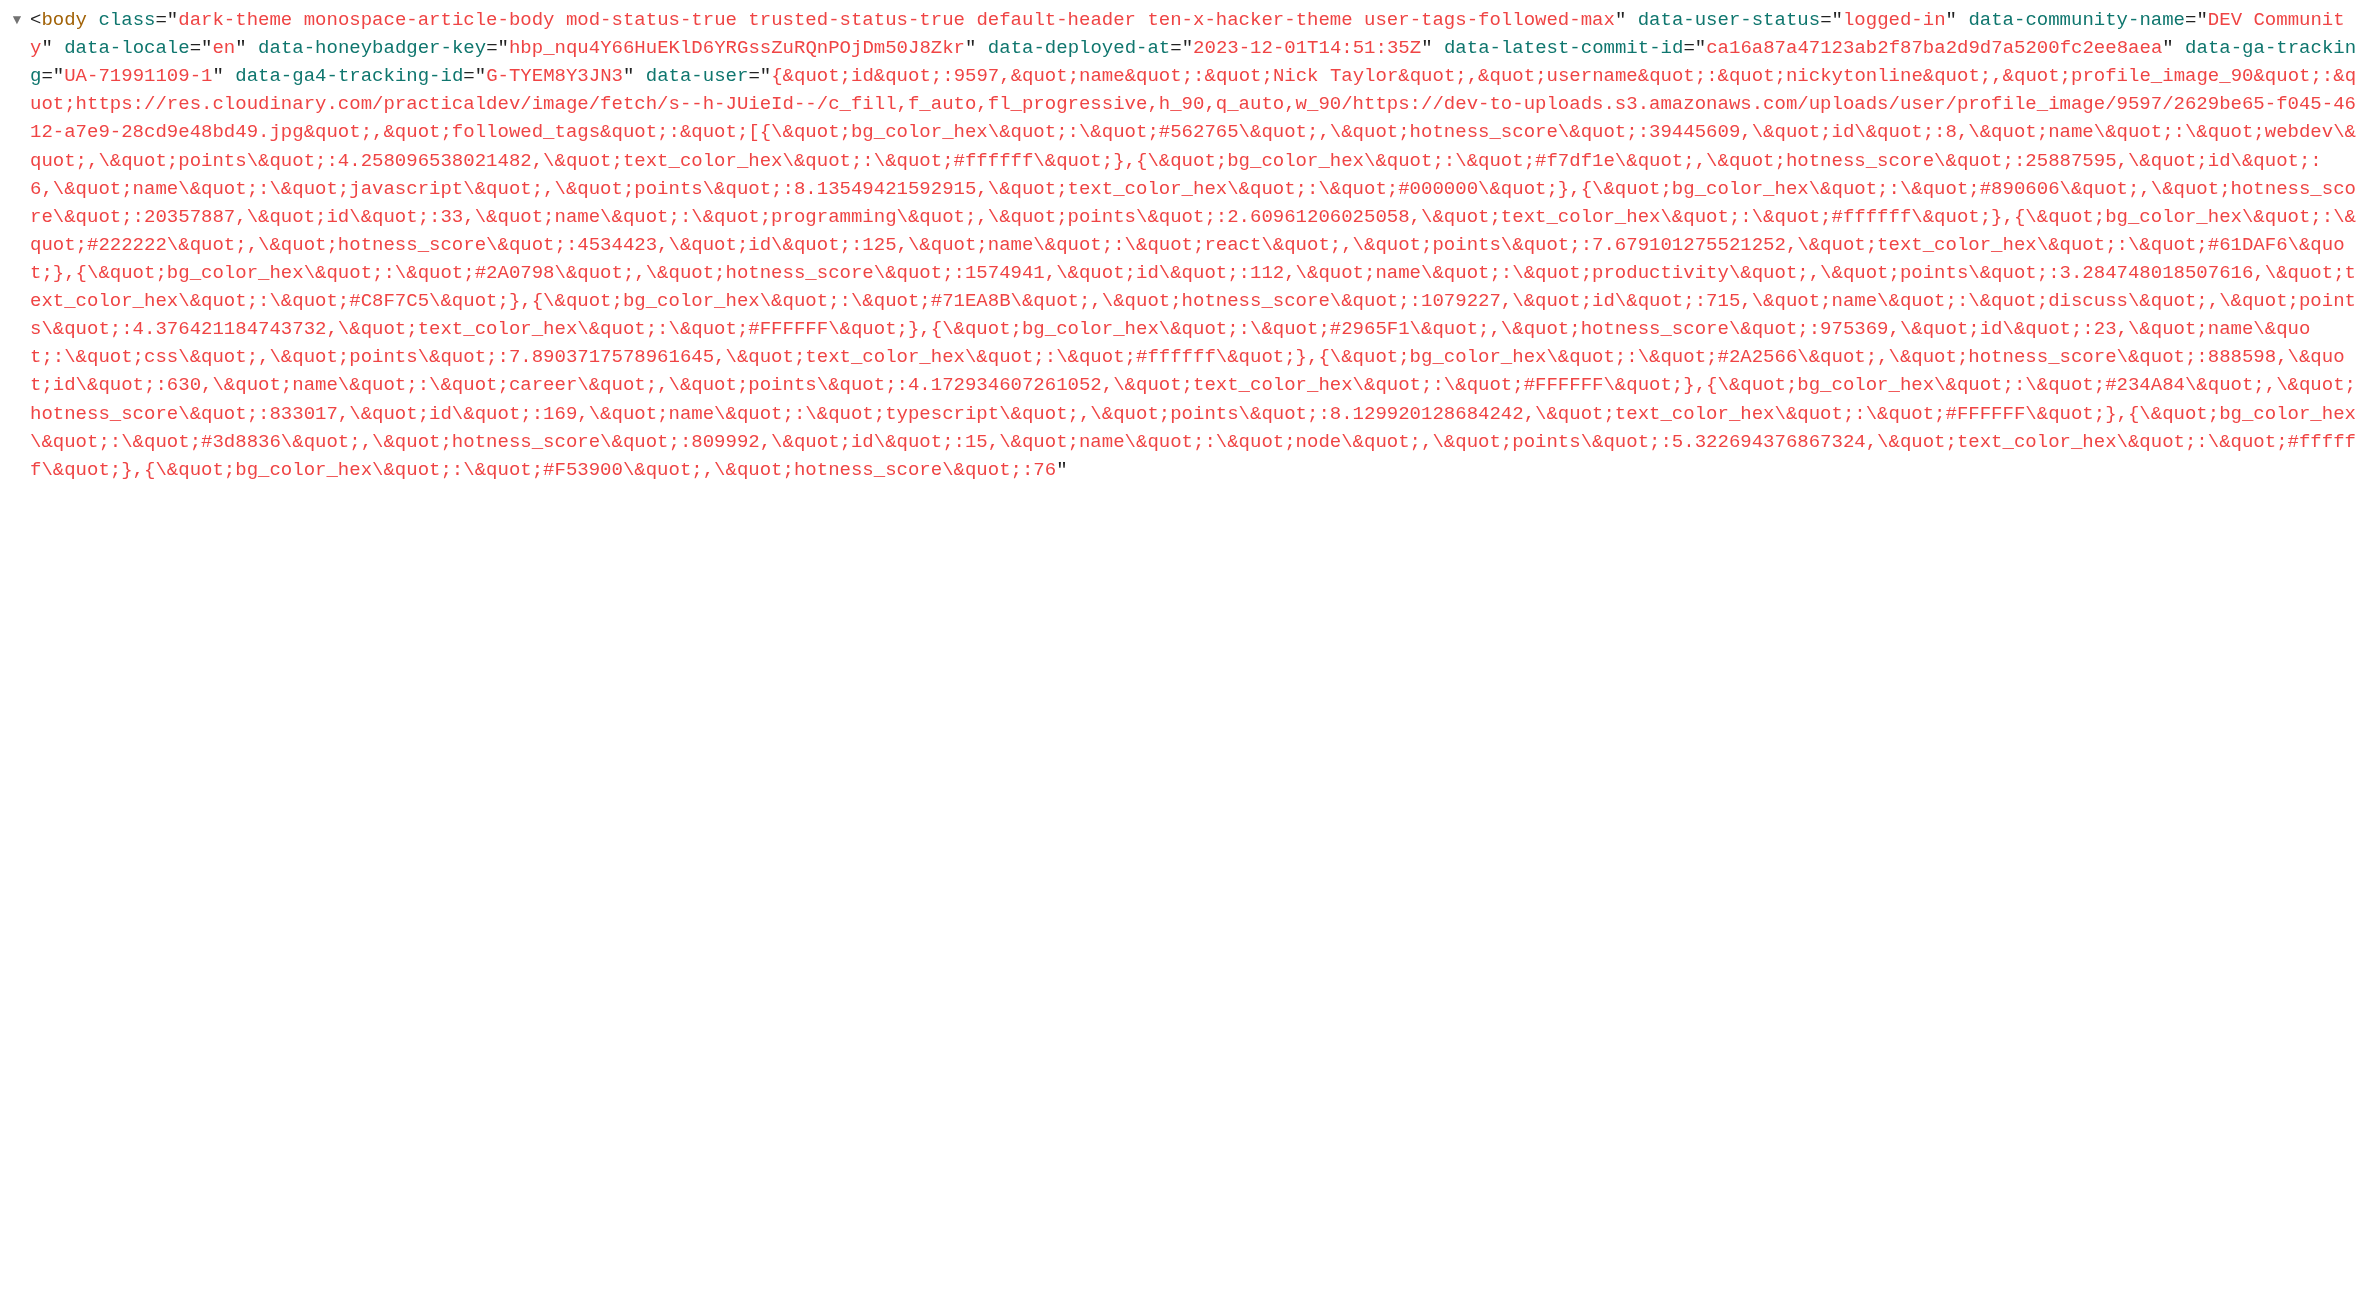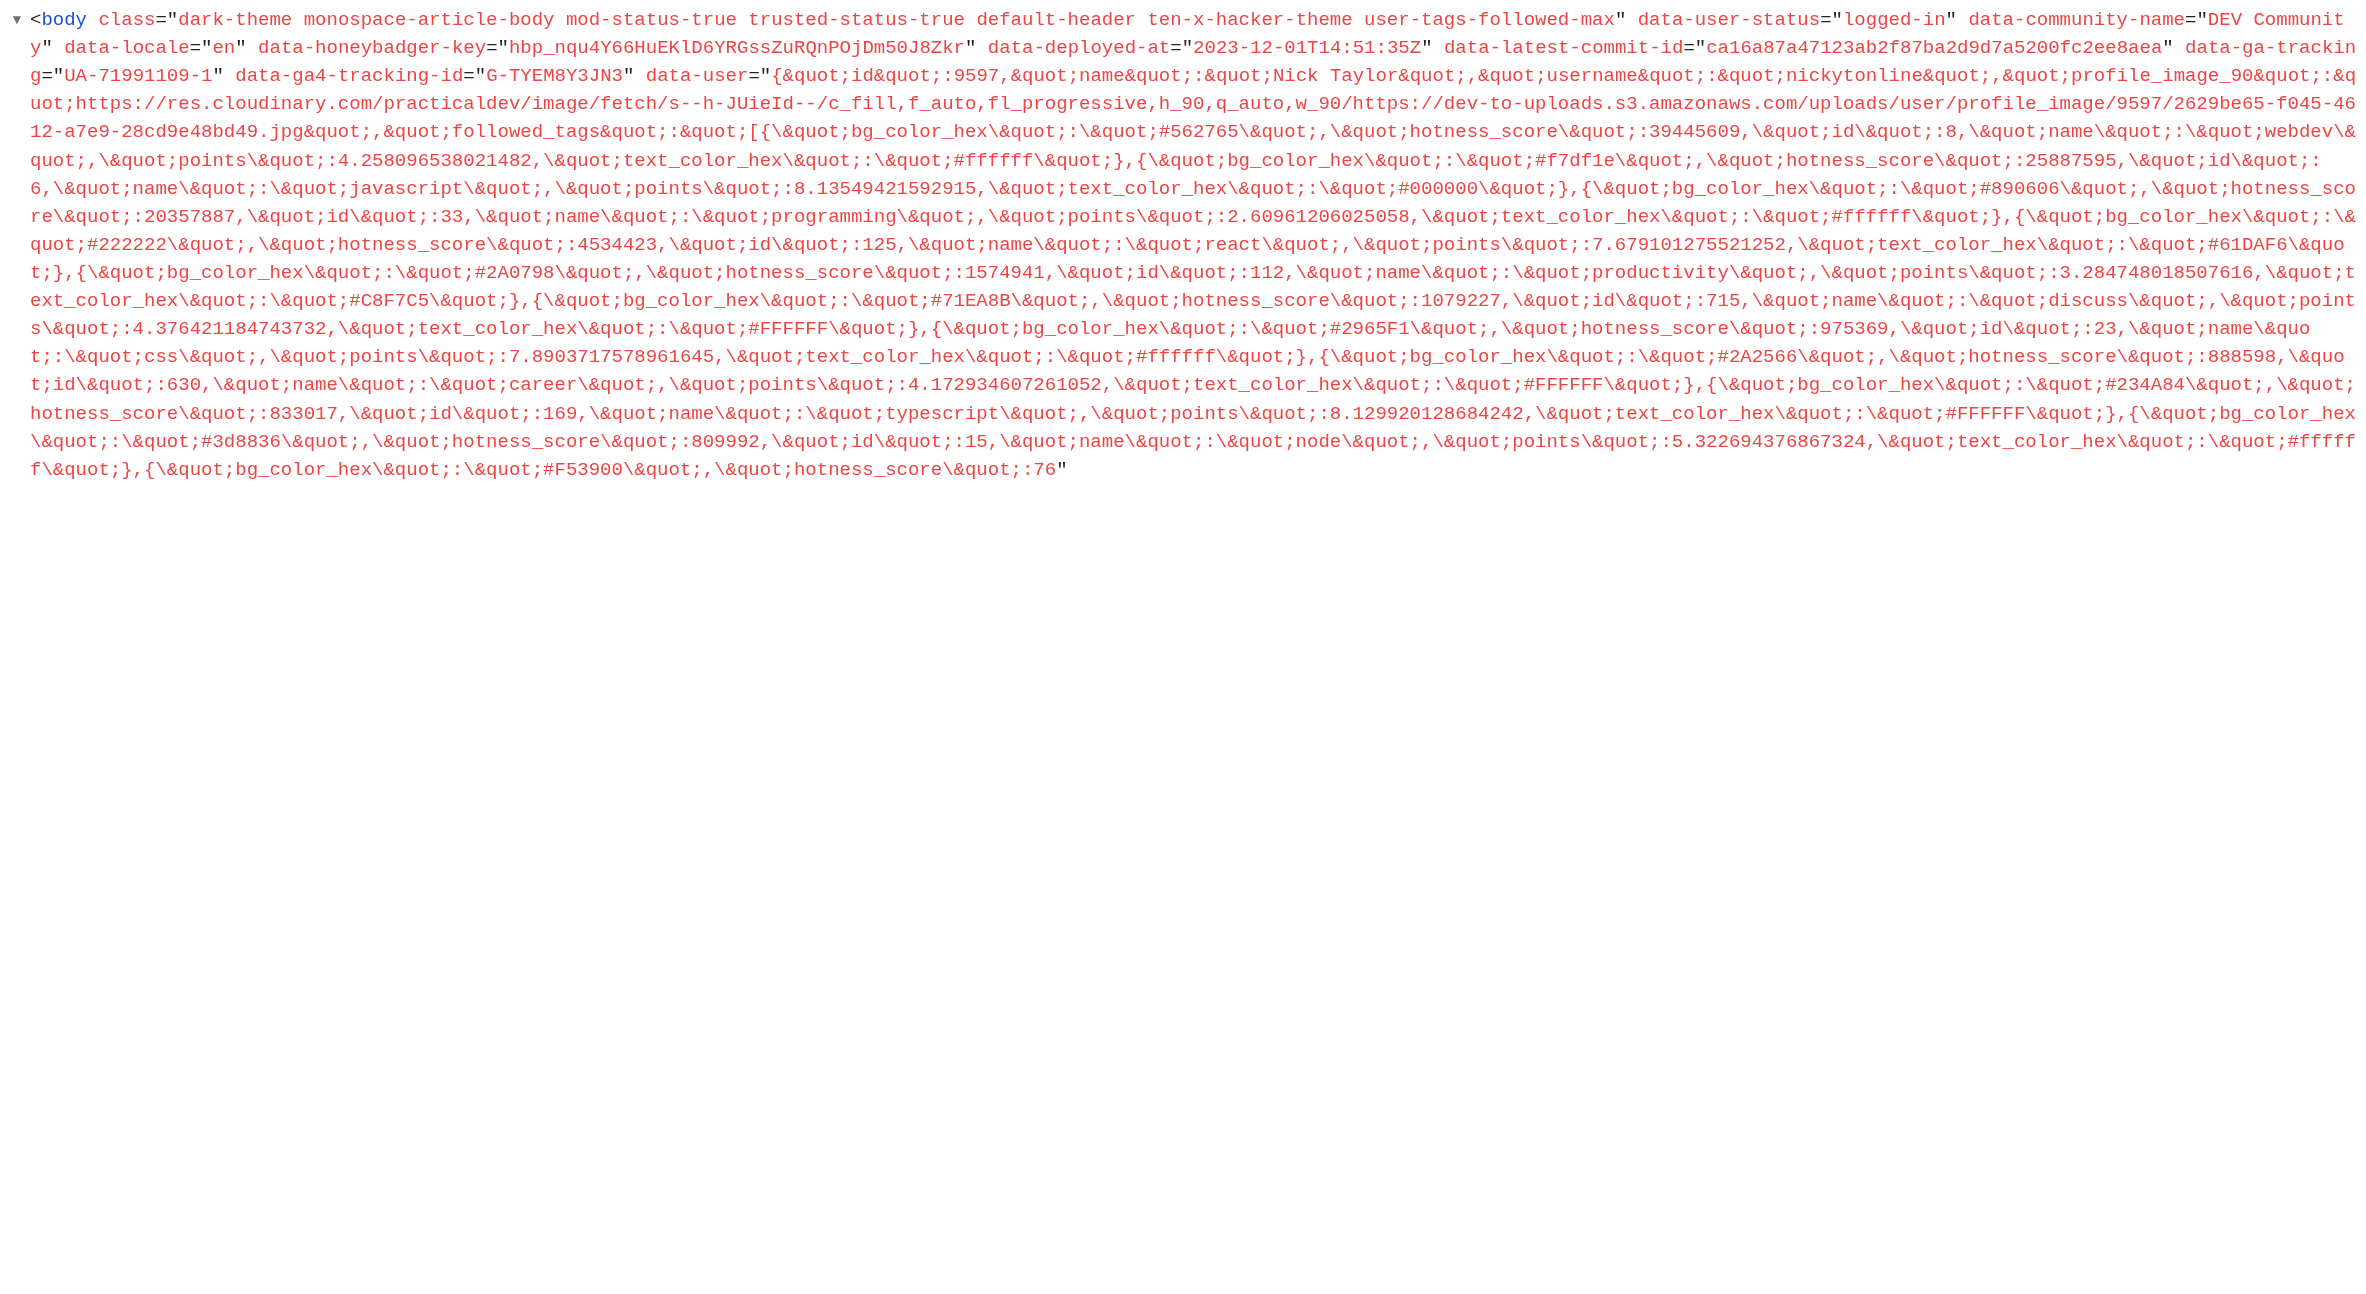--- a/index.html
+++ b/index.html
@@ -21,22 +21,22 @@
     text-align: center;
     color: #727272;
     font-size: 14px;
     padding-top: 4px;
     user-select: none;
   }
   .content {
     flex: 1 1 auto;
   }
   .punct { color: #222; }      
-  .tag   { color: #1d4ed8; }   
-  .attr  { color: #ef4444; }   
+  .tag   { color: #a16207; }   
+  .attr  { color: #0f766e; }   
   .val   { color: #ef4444; }   
 </style>
 </head>
 <body>
 
 <div class="row">
   <div class="arrow">
     <span>▼</span>
   </div>
   <div class="content" id="content"><span class="punct">&lt;</span><span class="tag">body</span><span class="punct"> </span><span class="attr">class</span><span class="punct">=</span><span class="punct">"</span><span class="val">dark-theme monospace-article-body mod-status-true trusted-status-true default-header ten-x-hacker-theme user-tags-followed-max</span><span class="punct">"</span><span class="punct"> </span><span class="attr">data-user-status</span><span class="punct">=</span><span class="punct">"</span><span class="val">logged-in</span><span class="punct">"</span><span class="punct"> </span><span class="attr">data-community-name</span><span class="punct">=</span><span class="punct">"</span><span class="val">DEV Community</span><span class="punct">"</span><span class="punct"> </span><span class="attr">data-locale</span><span class="punct">=</span><span class="punct">"</span><span class="val">en</span><span class="punct">"</span><span class="punct"> </span><span class="attr">data-honeybadger-key</span><span class="punct">=</span><span class="punct">"</span><span class="val">hbp_nqu4Y66HuEKlD6YRGssZuRQnPOjDm50J8Zkr</span><span class="punct">"</span><span class="punct"> </span><span class="attr">data-deployed-at</span><span class="punct">=</span><span class="punct">"</span><span class="val">2023-12-01T14:51:35Z</span><span class="punct">"</span><span class="punct"> </span><span class="attr">data-latest-commit-id</span><span class="punct">=</span><span class="punct">"</span><span class="val">ca16a87a47123ab2f87ba2d9d7a5200fc2ee8aea</span><span class="punct">"</span><span class="punct"> </span><span class="attr">data-ga-tracking</span><span class="punct">=</span><span class="punct">"</span><span class="val">UA-71991109-1</span><span class="punct">"</span><span class="punct"> </span><span class="attr">data-ga4-tracking-id</span><span class="punct">=</span><span class="punct">"</span><span class="val">G-TYEM8Y3JN3</span><span class="punct">"</span><span class="punct"> </span><span class="attr">data-user</span><span class="punct">=</span><span class="punct">"</span><span class="val">{&amp;quot;id&amp;quot;:9597,&amp;quot;name&amp;quot;:&amp;quot;Nick Taylor&amp;quot;,&amp;quot;username&amp;quot;:&amp;quot;nickytonline&amp;quot;,&amp;quot;profile_image_90&amp;quot;:&amp;quot;https://res.cloudinary.com/practicaldev/image/fetch/s--h-JUieId--/c_fill,f_auto,fl_progressive,h_90,q_auto,w_90/https://dev-to-uploads.s3.amazonaws.com/uploads/user/profile_image/9597/2629be65-f045-4612-a7e9-28cd9e48bd49.jpg&amp;quot;,&amp;quot;followed_tags&amp;quot;:&amp;quot;[{\&amp;quot;bg_color_hex\&amp;quot;:\&amp;quot;#562765\&amp;quot;,\&amp;quot;hotness_score\&amp;quot;:39445609,\&amp;quot;id\&amp;quot;:8,\&amp;quot;name\&amp;quot;:\&amp;quot;webdev\&amp;quot;,\&amp;quot;points\&amp;quot;:4.258096538021482,\&amp;quot;text_color_hex\&amp;quot;:\&amp;quot;#ffffff\&amp;quot;},{\&amp;quot;bg_color_hex\&amp;quot;:\&amp;quot;#f7df1e\&amp;quot;,\&amp;quot;hotness_score\&amp;quot;:25887595,\&amp;quot;id\&amp;quot;:6,\&amp;quot;name\&amp;quot;:\&amp;quot;javascript\&amp;quot;,\&amp;quot;points\&amp;quot;:8.13549421592915,\&amp;quot;text_color_hex\&amp;quot;:\&amp;quot;#000000\&amp;quot;},{\&amp;quot;bg_color_hex\&amp;quot;:\&amp;quot;#890606\&amp;quot;,\&amp;quot;hotness_score\&amp;quot;:20357887,\&amp;quot;id\&amp;quot;:33,\&amp;quot;name\&amp;quot;:\&amp;quot;programming\&amp;quot;,\&amp;quot;points\&amp;quot;:2.60961206025058,\&amp;quot;text_color_hex\&amp;quot;:\&amp;quot;#ffffff\&amp;quot;},{\&amp;quot;bg_color_hex\&amp;quot;:\&amp;quot;#222222\&amp;quot;,\&amp;quot;hotness_score\&amp;quot;:4534423,\&amp;quot;id\&amp;quot;:125,\&amp;quot;name\&amp;quot;:\&amp;quot;react\&amp;quot;,\&amp;quot;points\&amp;quot;:7.679101275521252,\&amp;quot;text_color_hex\&amp;quot;:\&amp;quot;#61DAF6\&amp;quot;},{\&amp;quot;bg_color_hex\&amp;quot;:\&amp;quot;#2A0798\&amp;quot;,\&amp;quot;hotness_score\&amp;quot;:1574941,\&amp;quot;id\&amp;quot;:112,\&amp;quot;name\&amp;quot;:\&amp;quot;productivity\&amp;quot;,\&amp;quot;points\&amp;quot;:3.284748018507616,\&amp;quot;text_color_hex\&amp;quot;:\&amp;quot;#C8F7C5\&amp;quot;},{\&amp;quot;bg_color_hex\&amp;quot;:\&amp;quot;#71EA8B\&amp;quot;,\&amp;quot;hotness_score\&amp;quot;:1079227,\&amp;quot;id\&amp;quot;:715,\&amp;quot;name\&amp;quot;:\&amp;quot;discuss\&amp;quot;,\&amp;quot;points\&amp;quot;:4.376421184743732,\&amp;quot;text_color_hex\&amp;quot;:\&amp;quot;#FFFFFF\&amp;quot;},{\&amp;quot;bg_color_hex\&amp;quot;:\&amp;quot;#2965F1\&amp;quot;,\&amp;quot;hotness_score\&amp;quot;:975369,\&amp;quot;id\&amp;quot;:23,\&amp;quot;name\&amp;quot;:\&amp;quot;css\&amp;quot;,\&amp;quot;points\&amp;quot;:7.8903717578961645,\&amp;quot;text_color_hex\&amp;quot;:\&amp;quot;#ffffff\&amp;quot;},{\&amp;quot;bg_color_hex\&amp;quot;:\&amp;quot;#2A2566\&amp;quot;,\&amp;quot;hotness_score\&amp;quot;:888598,\&amp;quot;id\&amp;quot;:630,\&amp;quot;name\&amp;quot;:\&amp;quot;career\&amp;quot;,\&amp;quot;points\&amp;quot;:4.172934607261052,\&amp;quot;text_color_hex\&amp;quot;:\&amp;quot;#FFFFFF\&amp;quot;},{\&amp;quot;bg_color_hex\&amp;quot;:\&amp;quot;#234A84\&amp;quot;,\&amp;quot;hotness_score\&amp;quot;:833017,\&amp;quot;id\&amp;quot;:169,\&amp;quot;name\&amp;quot;:\&amp;quot;typescript\&amp;quot;,\&amp;quot;points\&amp;quot;:8.129920128684242,\&amp;quot;text_color_hex\&amp;quot;:\&amp;quot;#FFFFFF\&amp;quot;},{\&amp;quot;bg_color_hex\&amp;quot;:\&amp;quot;#3d8836\&amp;quot;,\&amp;quot;hotness_score\&amp;quot;:809992,\&amp;quot;id\&amp;quot;:15,\&amp;quot;name\&amp;quot;:\&amp;quot;node\&amp;quot;,\&amp;quot;points\&amp;quot;:5.322694376867324,\&amp;quot;text_color_hex\&amp;quot;:\&amp;quot;#ffffff\&amp;quot;},{\&amp;quot;bg_color_hex\&amp;quot;:\&amp;quot;#F53900\&amp;quot;,\&amp;quot;hotness_score\&amp;quot;:76</span><span class="punct">"</span></div>

